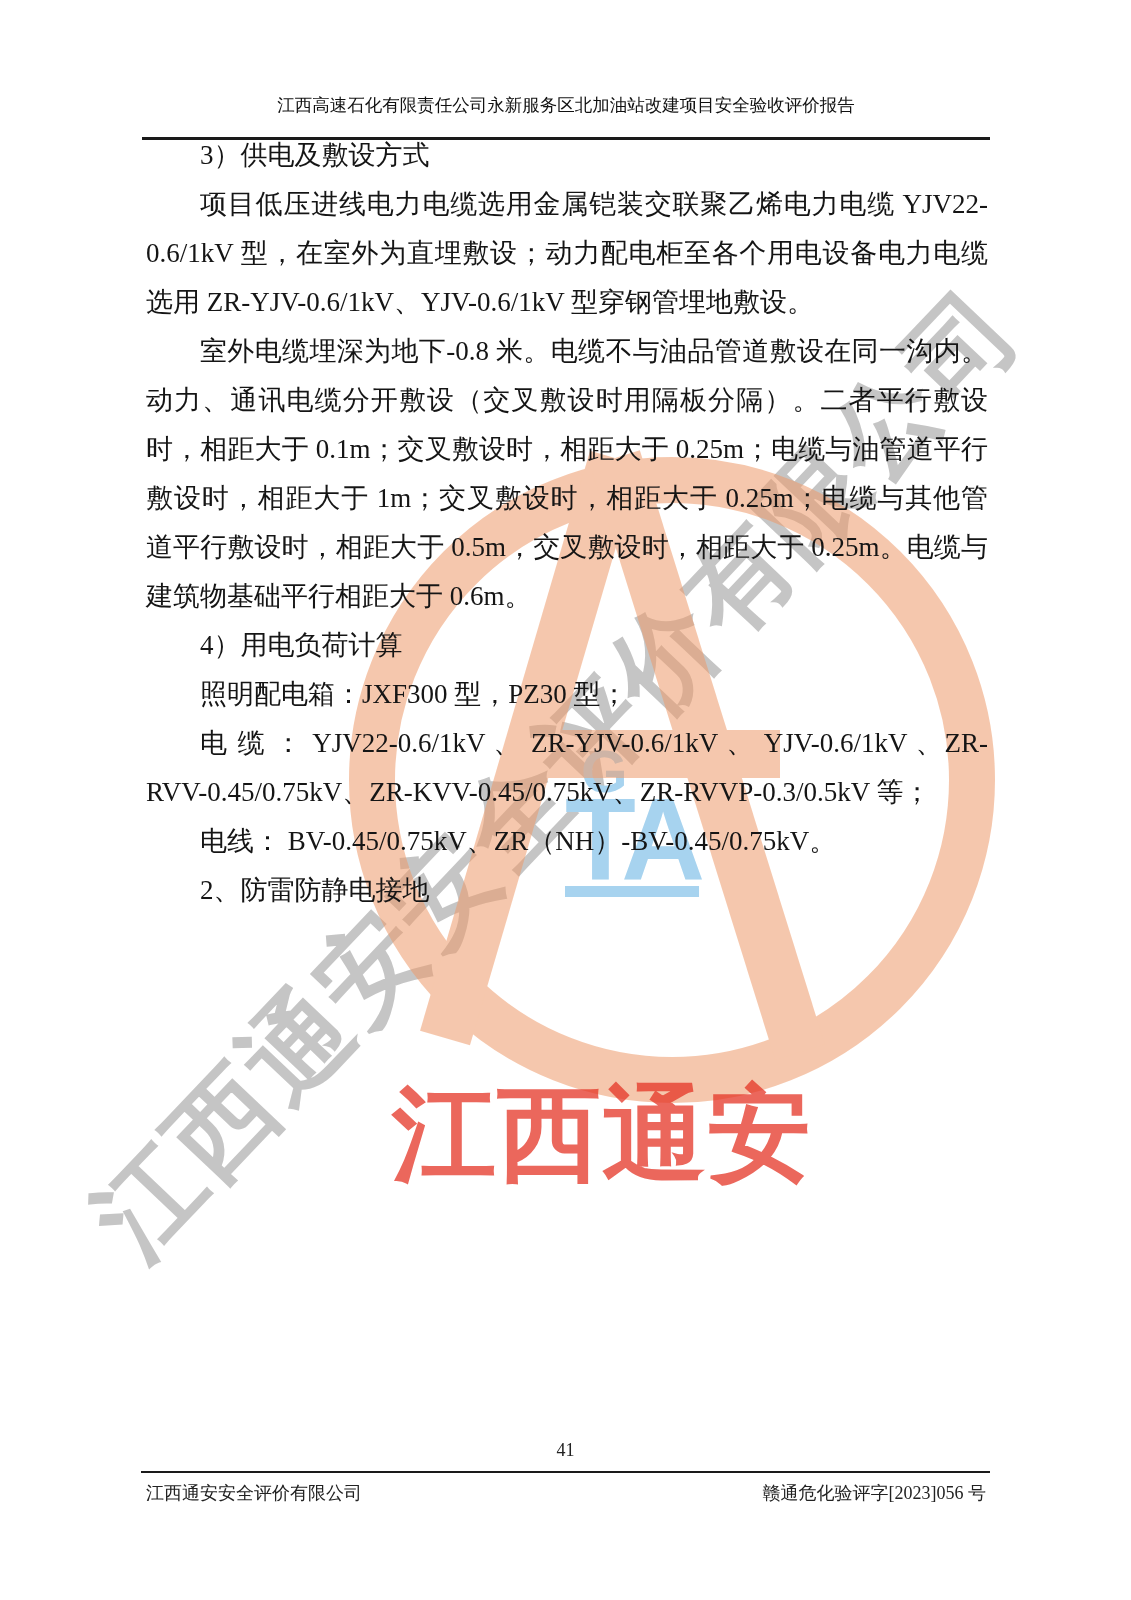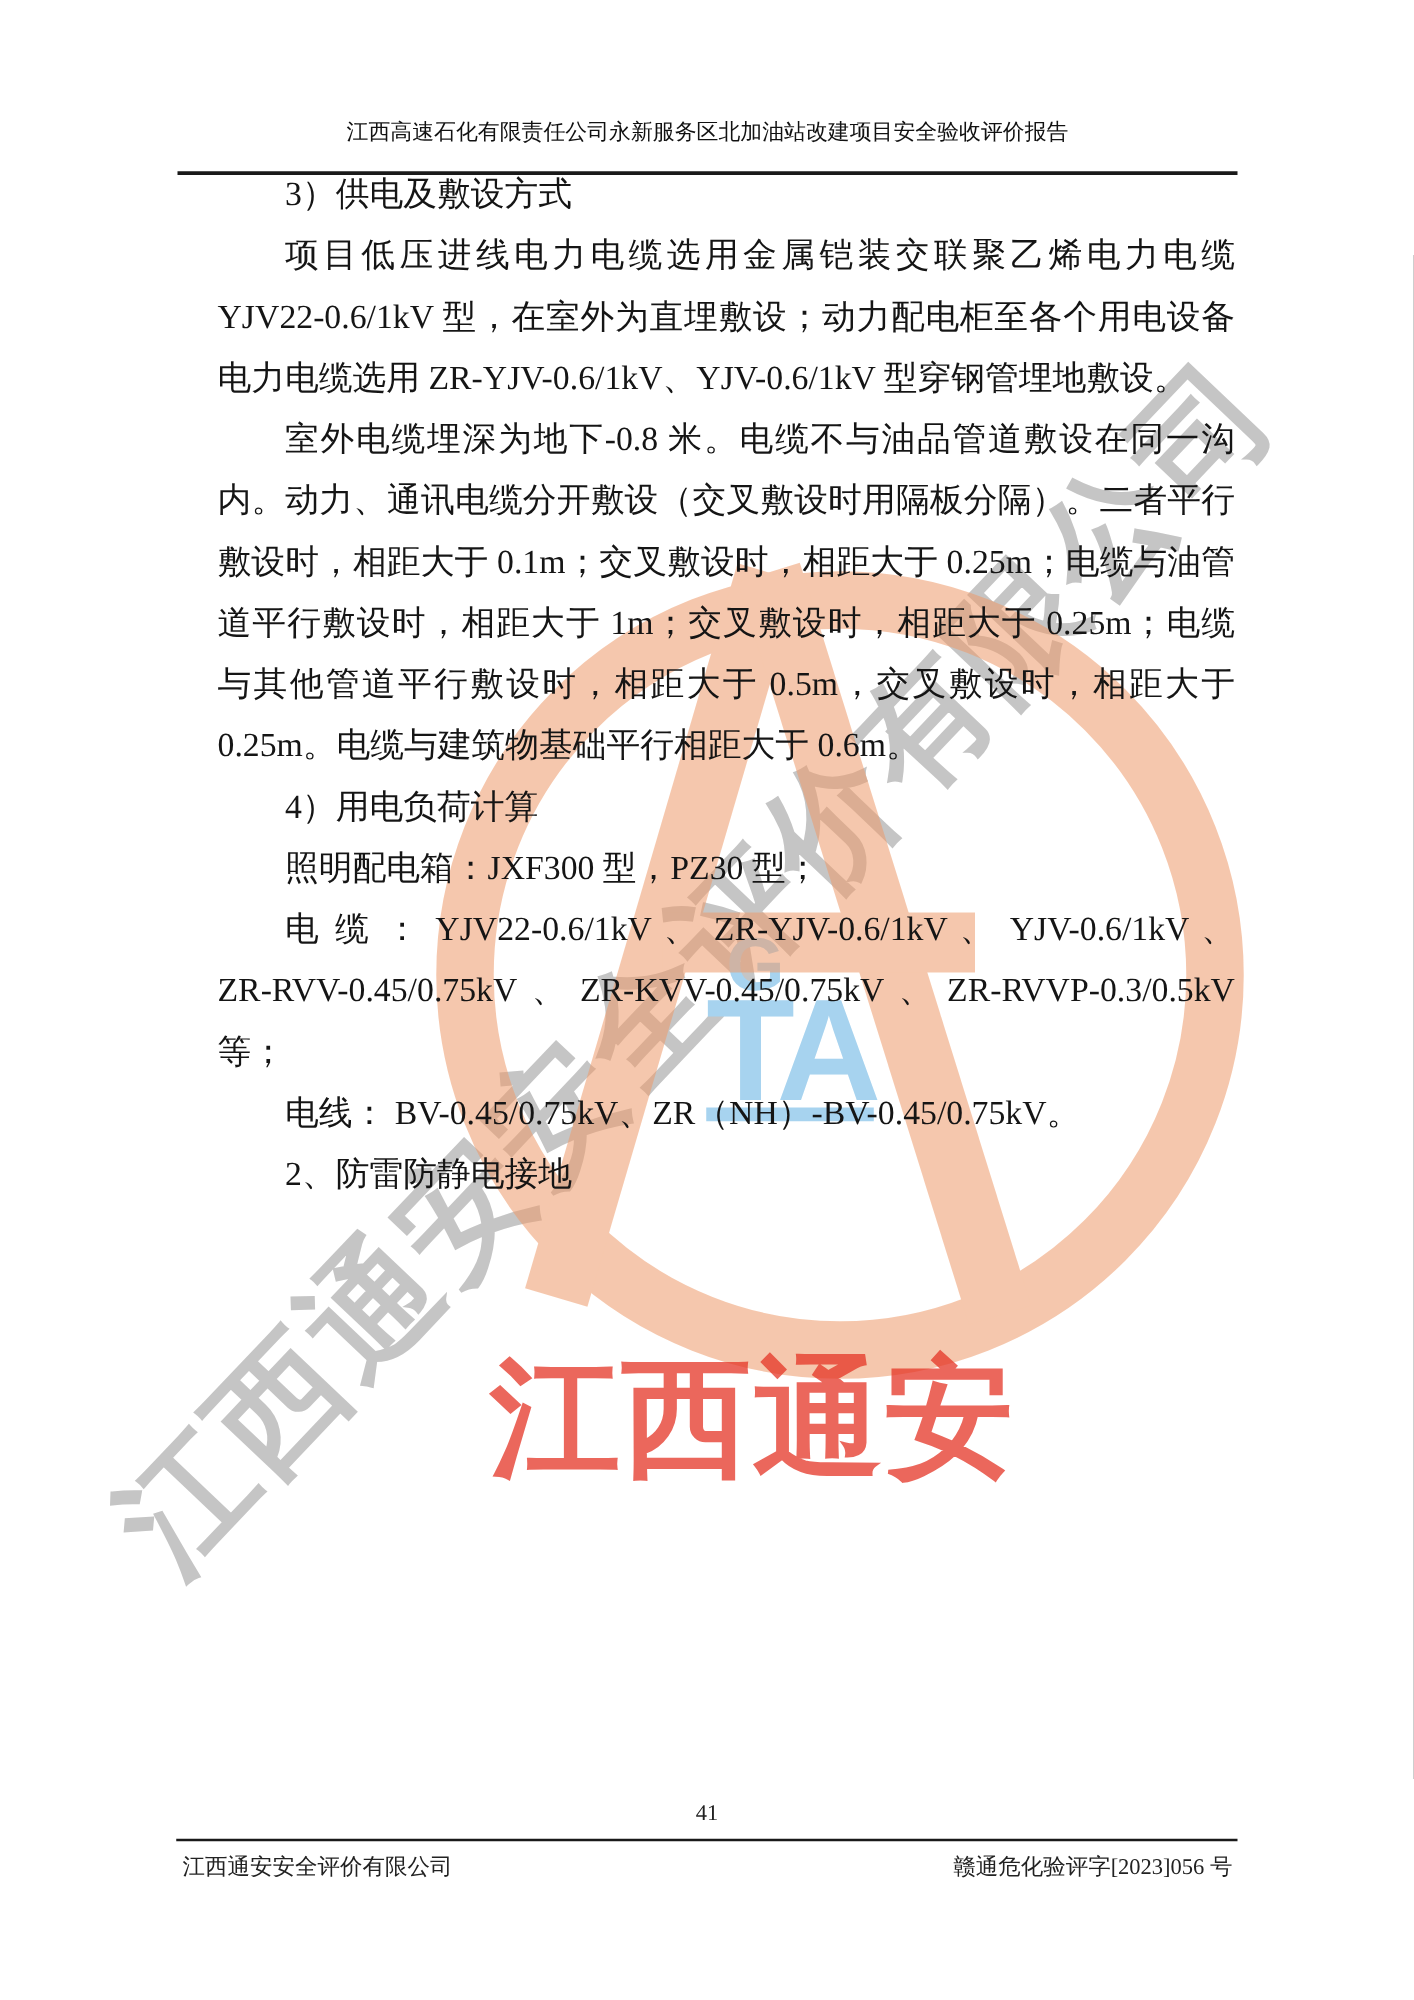--- a/index.html
+++ b/index.html
@@ -34,21 +34,21 @@
     position:absolute;left:142px;top:93px;width:848px;z-index:10;
     text-align:center;font-size:17.5px;color:#111;
     padding-bottom:20px;border-bottom:3px solid #1a1a1a;
   }
   .body-text{
     position:absolute;left:146px;top:131px;width:842px;z-index:10;
     font-size:27px;line-height:49px;color:#151515;
     text-align:justify;
   }
   .body-text p{margin:0;}
-  .body-text p.ind{text-indent:2em;margin-left:28px;}
+  .body-text p.ind{text-indent:2em;}
   .pagenum{
     position:absolute;left:0;width:100%;top:1440px;z-index:10;
     text-align:center;font-size:18px;color:#222;
   }
   .footer-rule{
     position:absolute;left:141px;top:1471px;width:849px;z-index:10;
     border-top:2.5px solid #1a1a1a;
   }
   .footer{
     position:absolute;left:146px;top:1481px;width:840px;z-index:10;

